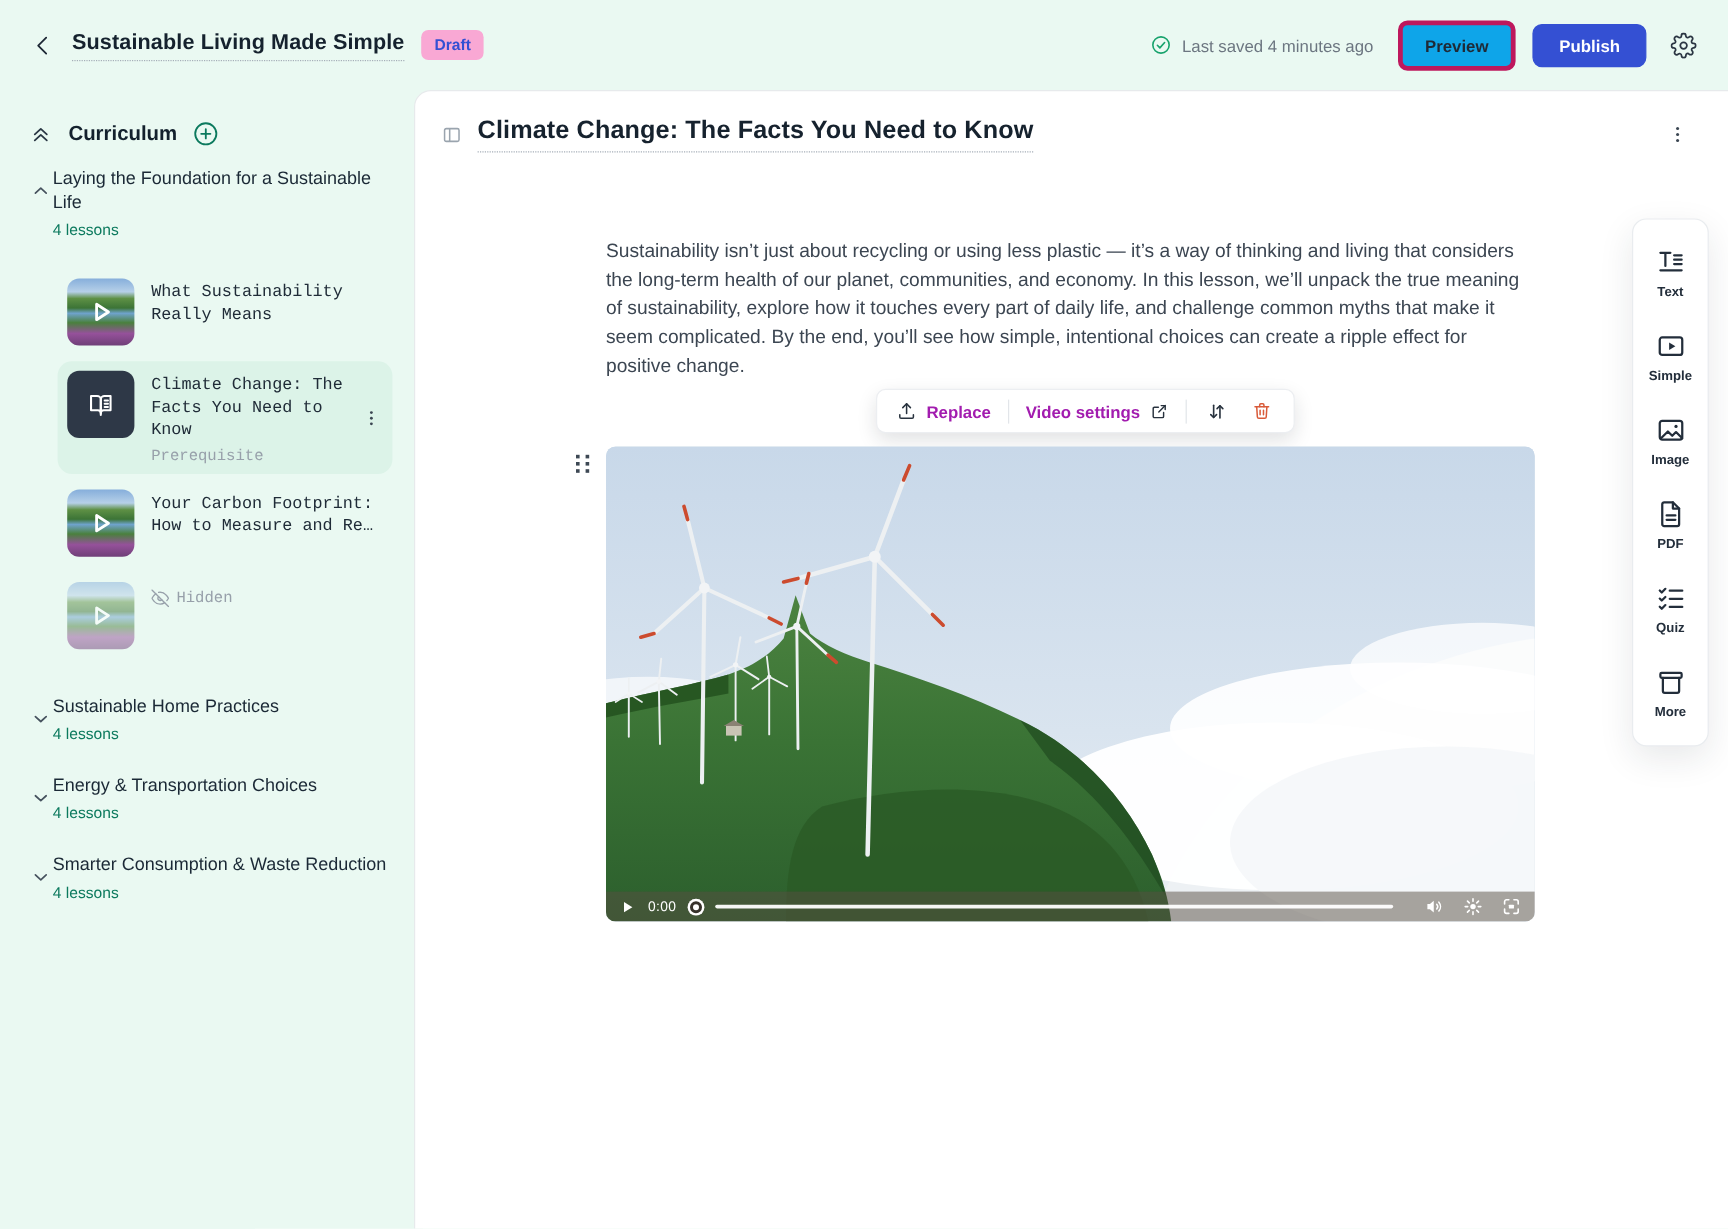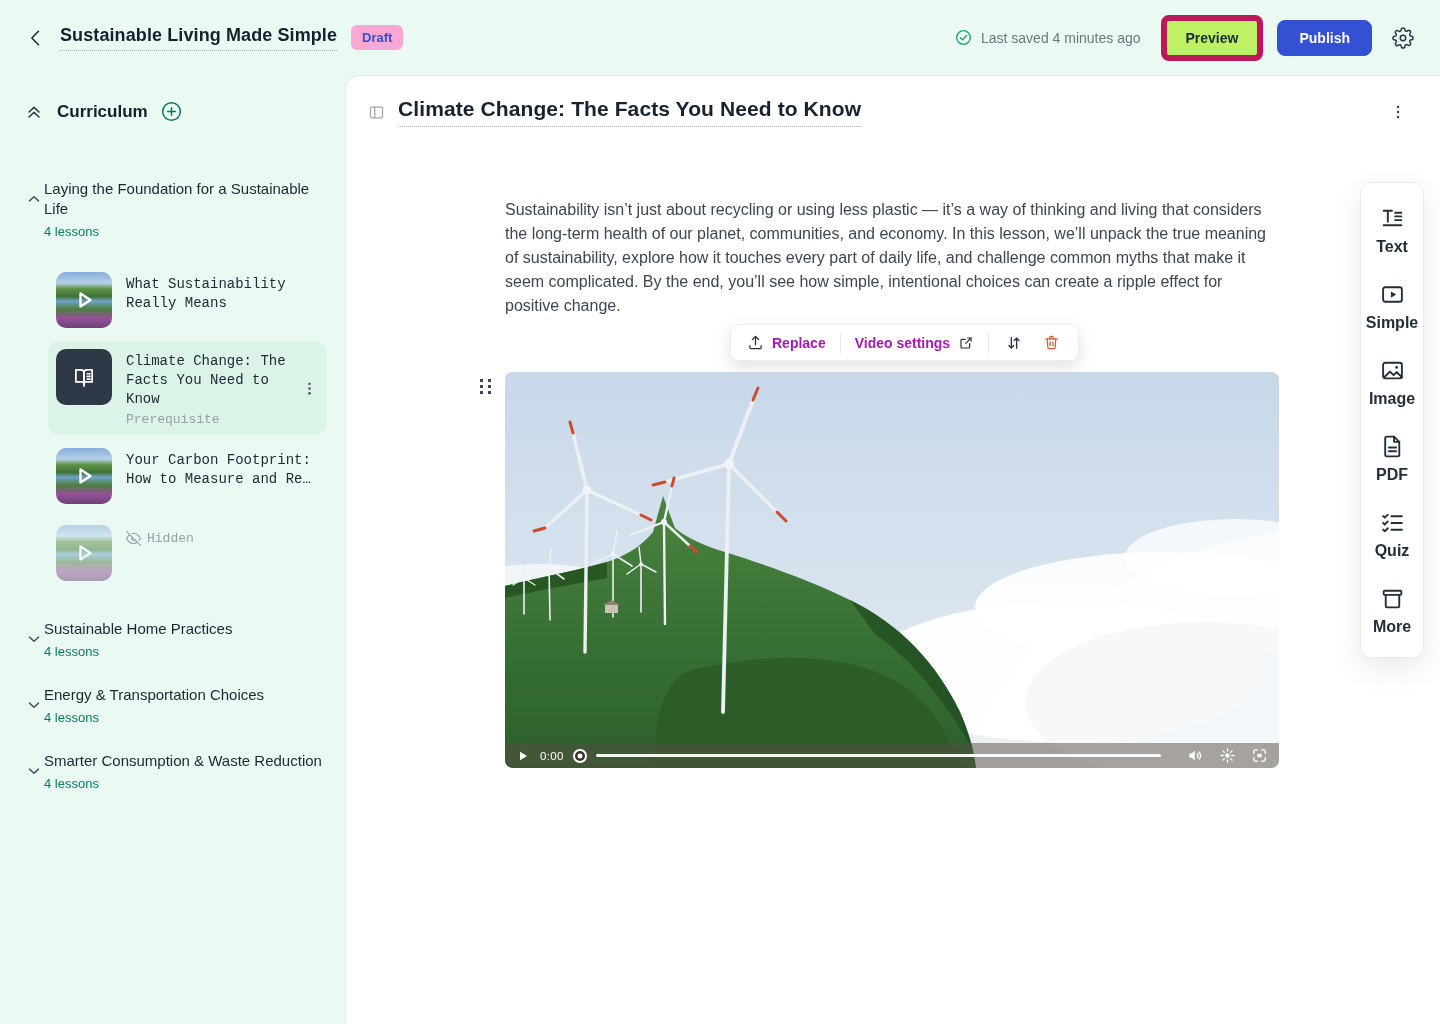--- a/index.html
+++ b/index.html
@@ -23,30 +23,30 @@
     margin-left:10px; font-size:18px; font-weight:700; color:#15222E;
     border-bottom:1.5px dotted #A6AEB8; padding-bottom:4px; letter-spacing:.1px;
   }
   .draft-badge{
     margin-left:14px; background:#f9a8d4; color:#3450D3; font-size:13px; font-weight:600;
     padding:5px 11px; border-radius:6px;
   }
   .header-spacer{ flex:1; }
   .saved-status{ display:flex; align-items:center; gap:8px; font-size:14px; color:#6C7681; }
   .btn{ font-family:inherit; font-size:14px; font-weight:600; border-radius:8px; cursor:pointer; padding:9px 19px; }
-  .btn-secondary{ margin-left:20px; background:#bef264; color:#1F2A36; border:6px solid #be185d; }
+  .btn-secondary{ margin-left:20px; background:#0ea5e9; color:#1F2A36; border:4px solid #be185d; }
   .btn-primary{ margin-left:14px; background:#3450D3; color:#FFFFFF; border:1px solid #3450D3; padding:9px 21px; }
   .gear-btn{ margin-left:16px; }
 
   
   .sidebar{
     position:absolute; top:75px; left:0; width:345px; bottom:0;
     padding:25px 14px 0 24px; overflow:hidden;
   }
-  .curriculum-header{ display:flex; align-items:center; margin-bottom:56px; }
+  .curriculum-header{ display:flex; align-items:center; margin-bottom:16px; }
   .curriculum-header .collapse-btn{ width:20px; padding:0; }
   .curriculum-title{ font-size:17px; font-weight:700; color:#13212D; margin-left:13px; }
   .add-section-btn{ margin-left:12px; padding:0; }
 
   .section{ display:flex; }
   .section.collapsed{ margin-bottom:26px; }
   .section-chevron{ width:20px; flex-shrink:0; display:flex; justify-content:center; align-items:center; padding:0; }
   .section.expanded .section-chevron{ height:40px; }
   .section.collapsed .section-chevron{ height:40px; }
   .section-text{ flex:1; }
@@ -130,21 +130,21 @@
   
   .tool-palette{
     position:absolute; right:16px; top:106px; width:64px;
     background:#FFFFFF; border:1px solid #E9ECEF; border-radius:12px;
     box-shadow:0 10px 28px rgba(25,35,45,.10);
     padding:10px 0 8px; display:flex; flex-direction:column;
   }
   .palette-item{
     background:none; border:none; cursor:pointer; width:100%;
     display:flex; flex-direction:column; align-items:center; gap:7px; padding:13px 0;
-    font-family:inherit; font-size:16px; font-weight:600; color:#232E3B;
+    font-family:inherit; font-size:11px; font-weight:600; color:#232E3B;
   }
 </style>
 </head>
 <body>
 
 <header class="app-header">
   <button class="icon-btn">
     <span>
       <svg width="20" height="20" viewBox="0 0 24 24" fill="none" stroke="#1D2835" stroke-width="1.8" stroke-linecap="round" stroke-linejoin="round">
           <path d="M15 4l-8 8 8 8"></path>

